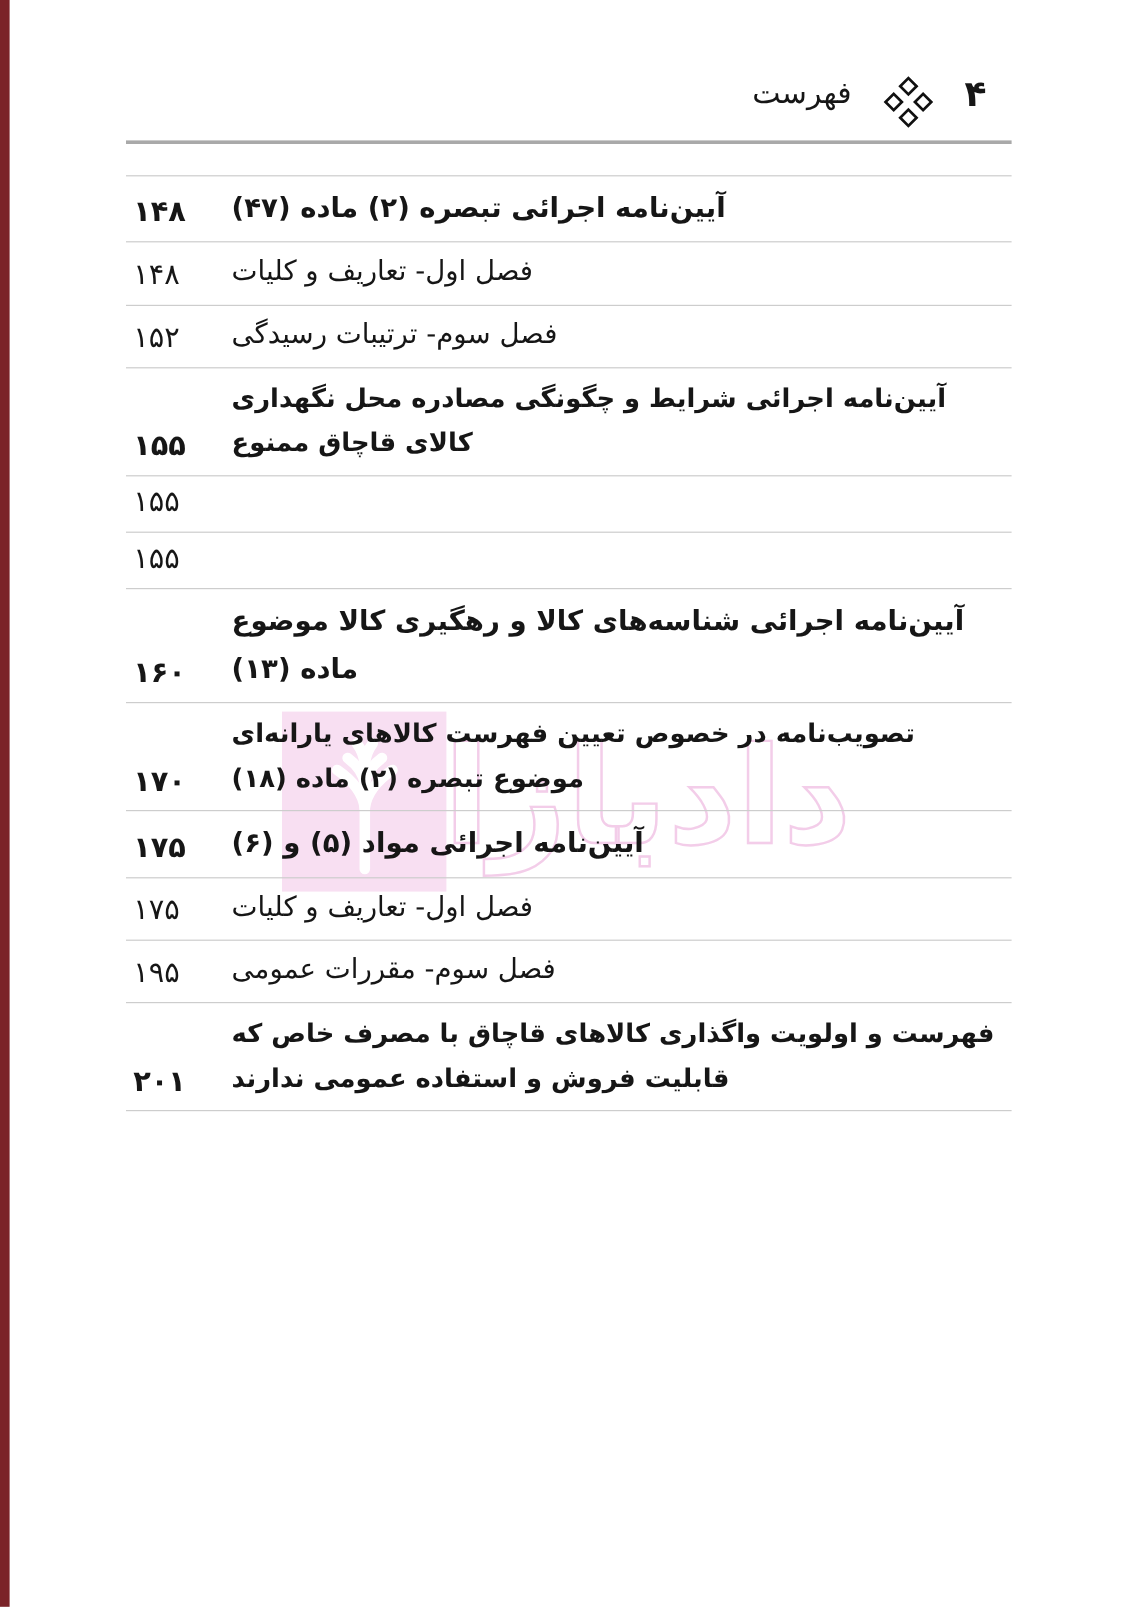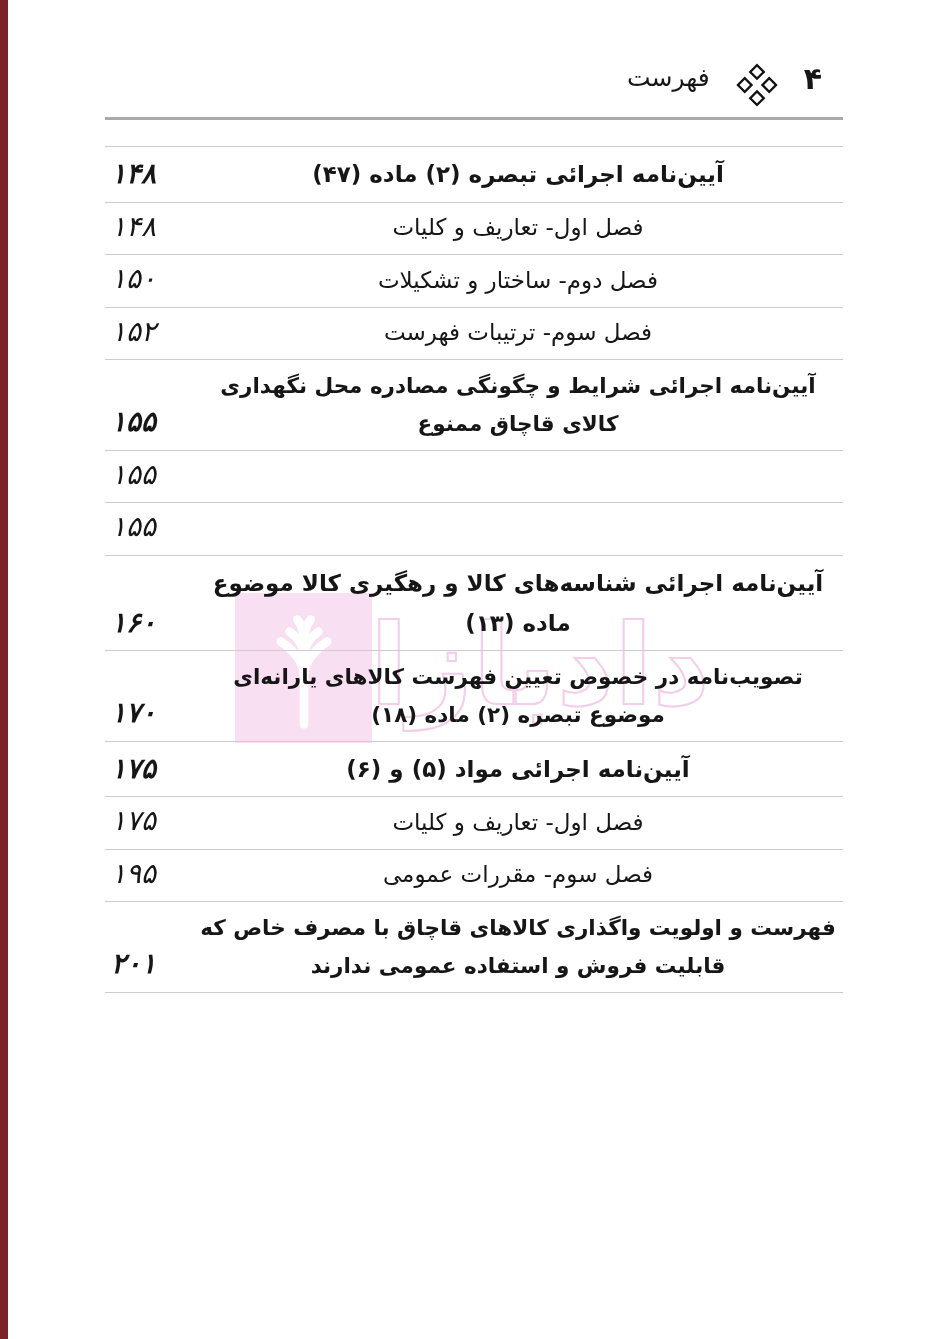--- a/index.html
+++ b/index.html
@@ -63,24 +63,24 @@
     display:flex;align-items:flex-end;
     border-bottom:1px solid var(--separator);
     box-sizing:border-box;
     min-height:46px;
     padding:4px 0 7px 0;
   }
   .toc-row:first-child{border-top:1px solid var(--separator);}
   .toc-row.bold{min-height:53px;padding-top:7px;}
   .toc-page{
     flex:0 0 82px;text-align:left;padding-left:6px;
-    font-size:28px;line-height:1.45;font-style:italic;
+    font-size:24px;line-height:1.45;
   }
   .toc-title{
-    flex:1;direction:rtl;text-align:center;
+    flex:1;direction:rtl;text-align:left;
     font-size:23px;line-height:1.75;
   }
   .bold .toc-title,.bold .toc-page{font-weight:bold;}
   .tight .toc-title{font-size:21.5px;letter-spacing:-0.2px;}
 </style>
 </head>
 <body>
 
 <div class="red-bar"></div>
 
@@ -120,26 +120,22 @@
 <div class="toc">
     <div class="toc-row bold">
     <div class="toc-page">۱۴۸</div>
     <div class="toc-title">آیین‌نامه اجرائی تبصره (۲) ماده (۴۷)</div>
   </div>
     <div class="toc-row">
     <div class="toc-page">۱۴۸</div>
     <div class="toc-title">فصل اول- تعاریف و کلیات</div>
   </div>
     <div class="toc-row">
-    <div class="toc-page">۱۵۰</div>
-    <div class="toc-title">فصل دوم- ساختار و تشکیلات</div>
-  </div>
-    <div class="toc-row">
     <div class="toc-page">۱۵۲</div>
-    <div class="toc-title">فصل سوم- ترتیبات فهرست</div>
+    <div class="toc-title">فصل سوم- ترتیبات رسیدگی</div>
   </div>
     <div class="toc-row bold tight">
     <div class="toc-page">۱۵۵</div>
     <div class="toc-title">آیین‌نامه اجرائی شرایط و چگونگی مصادره محل نگهداری کالای قاچاق ممنوع</div>
   </div>
     <div class="toc-row">
     <div class="toc-page">۱۵۵</div>
   </div>
     <div class="toc-row">
     <div class="toc-page">۱۵۵</div>

